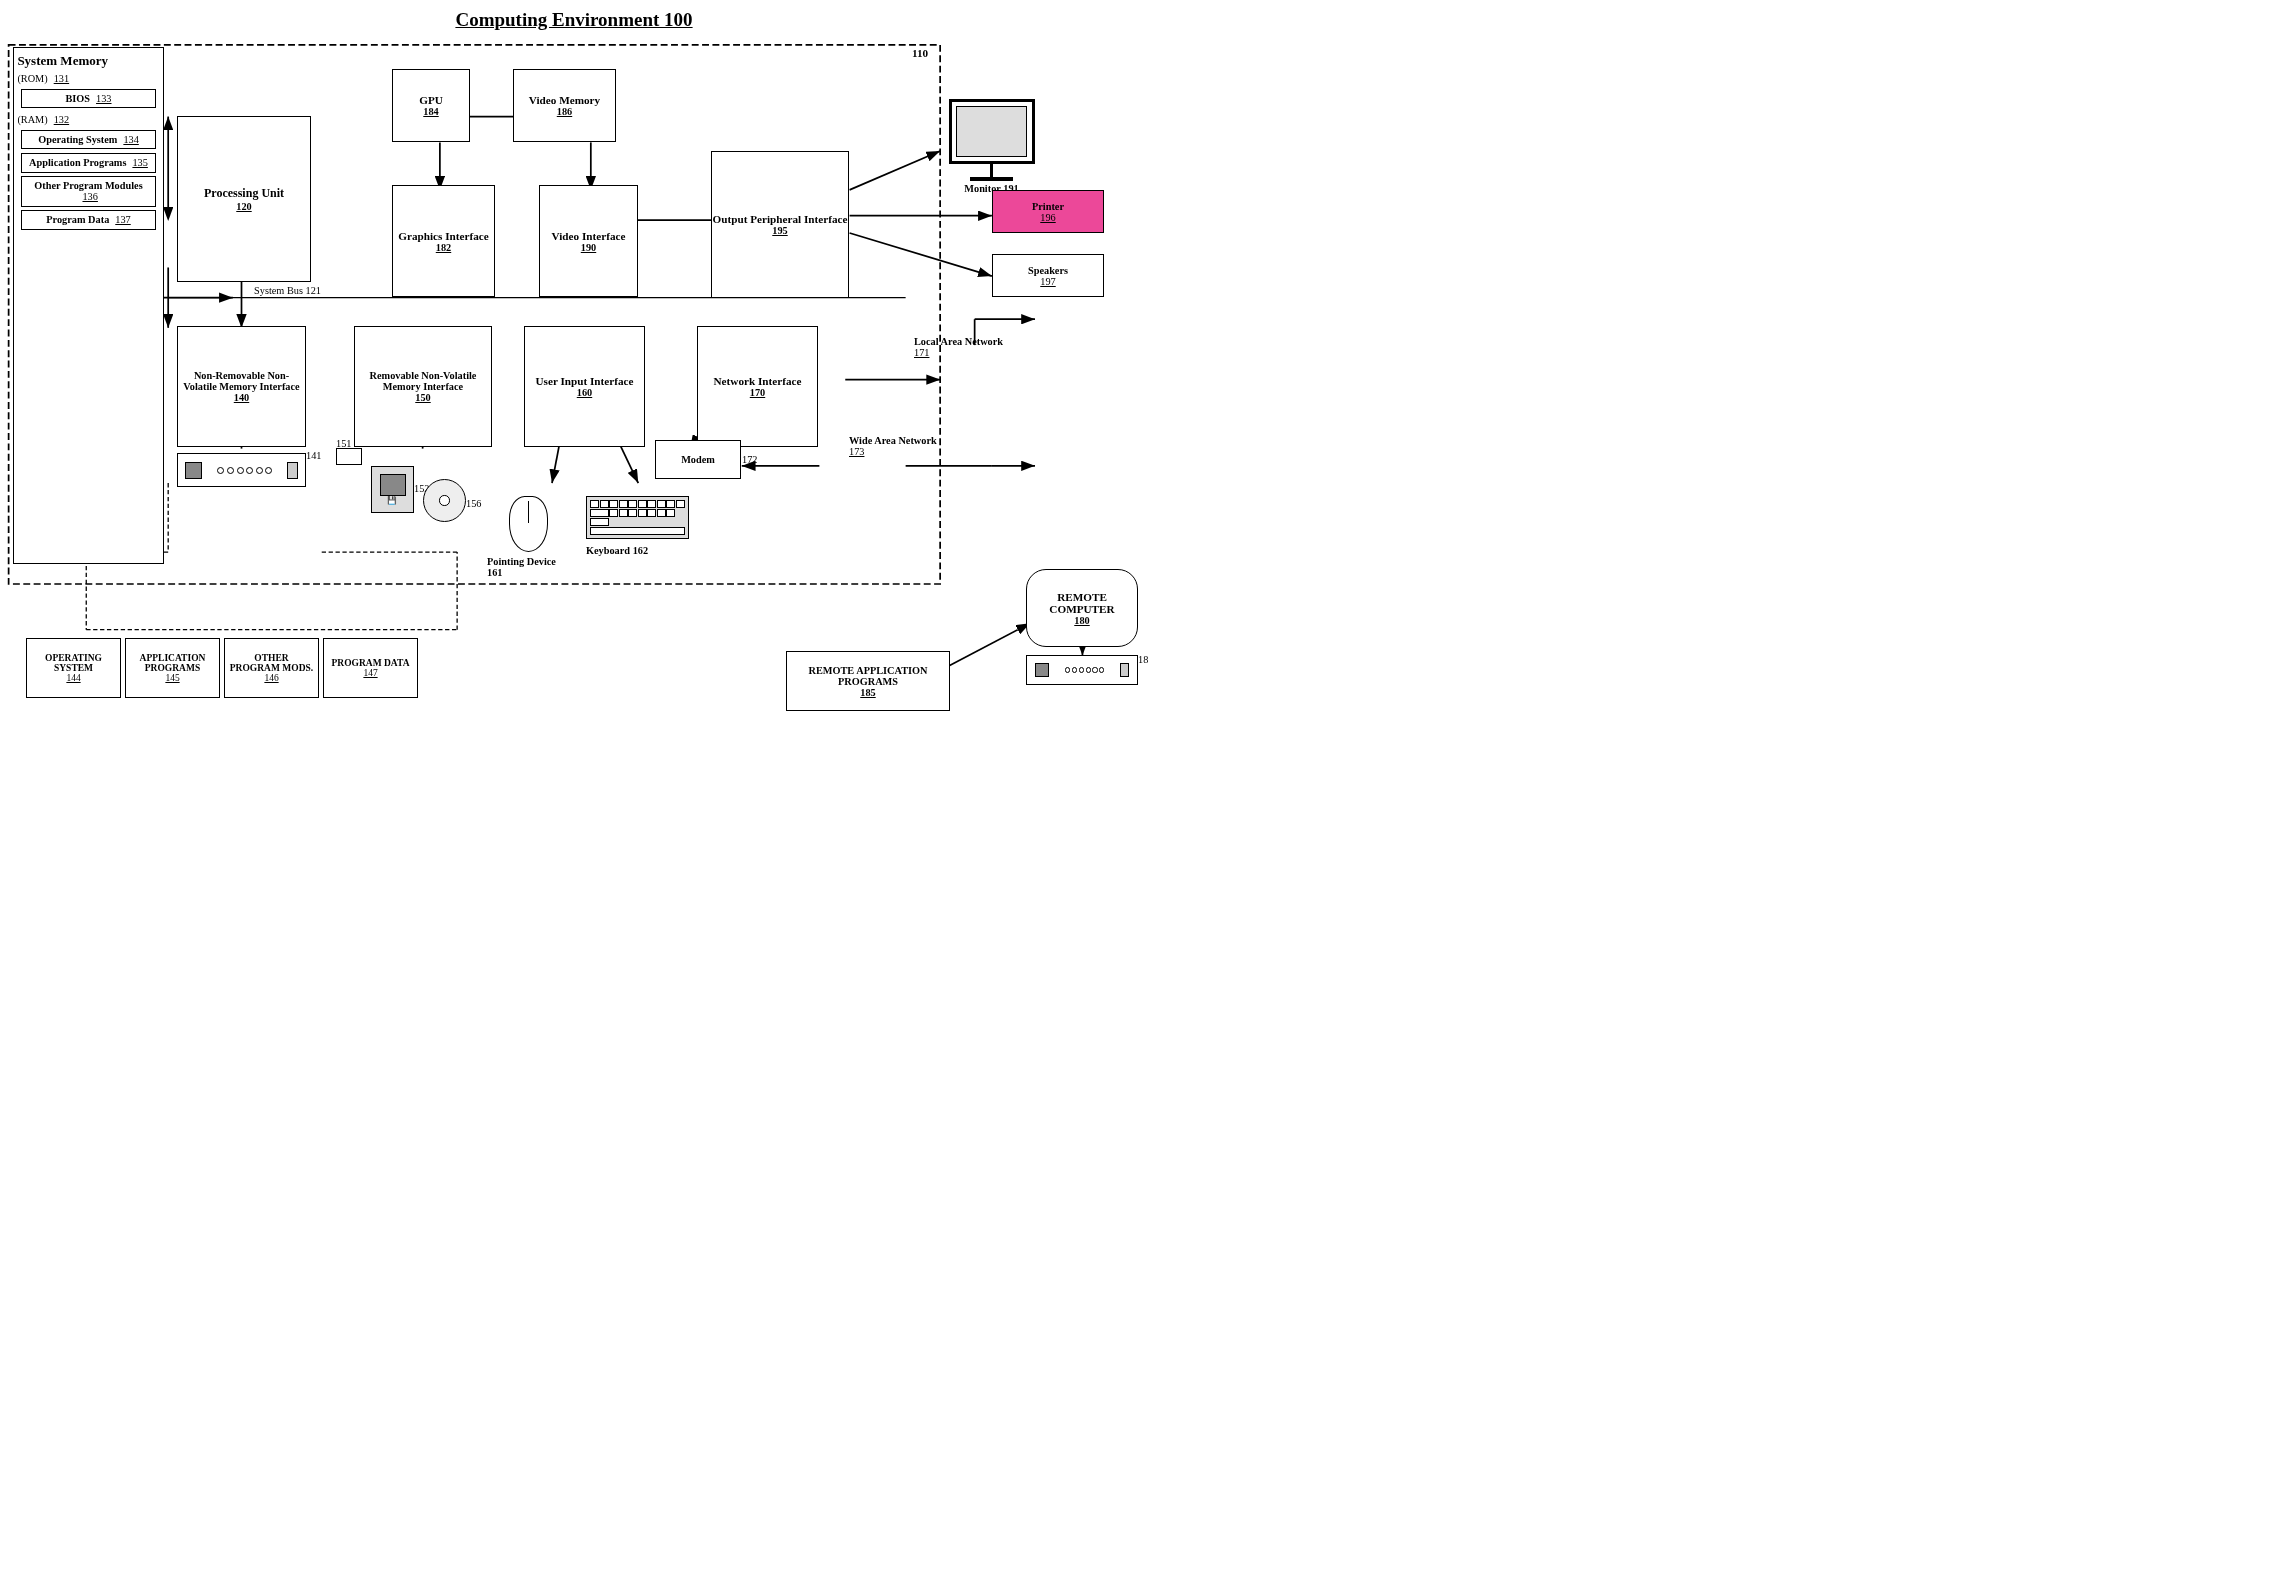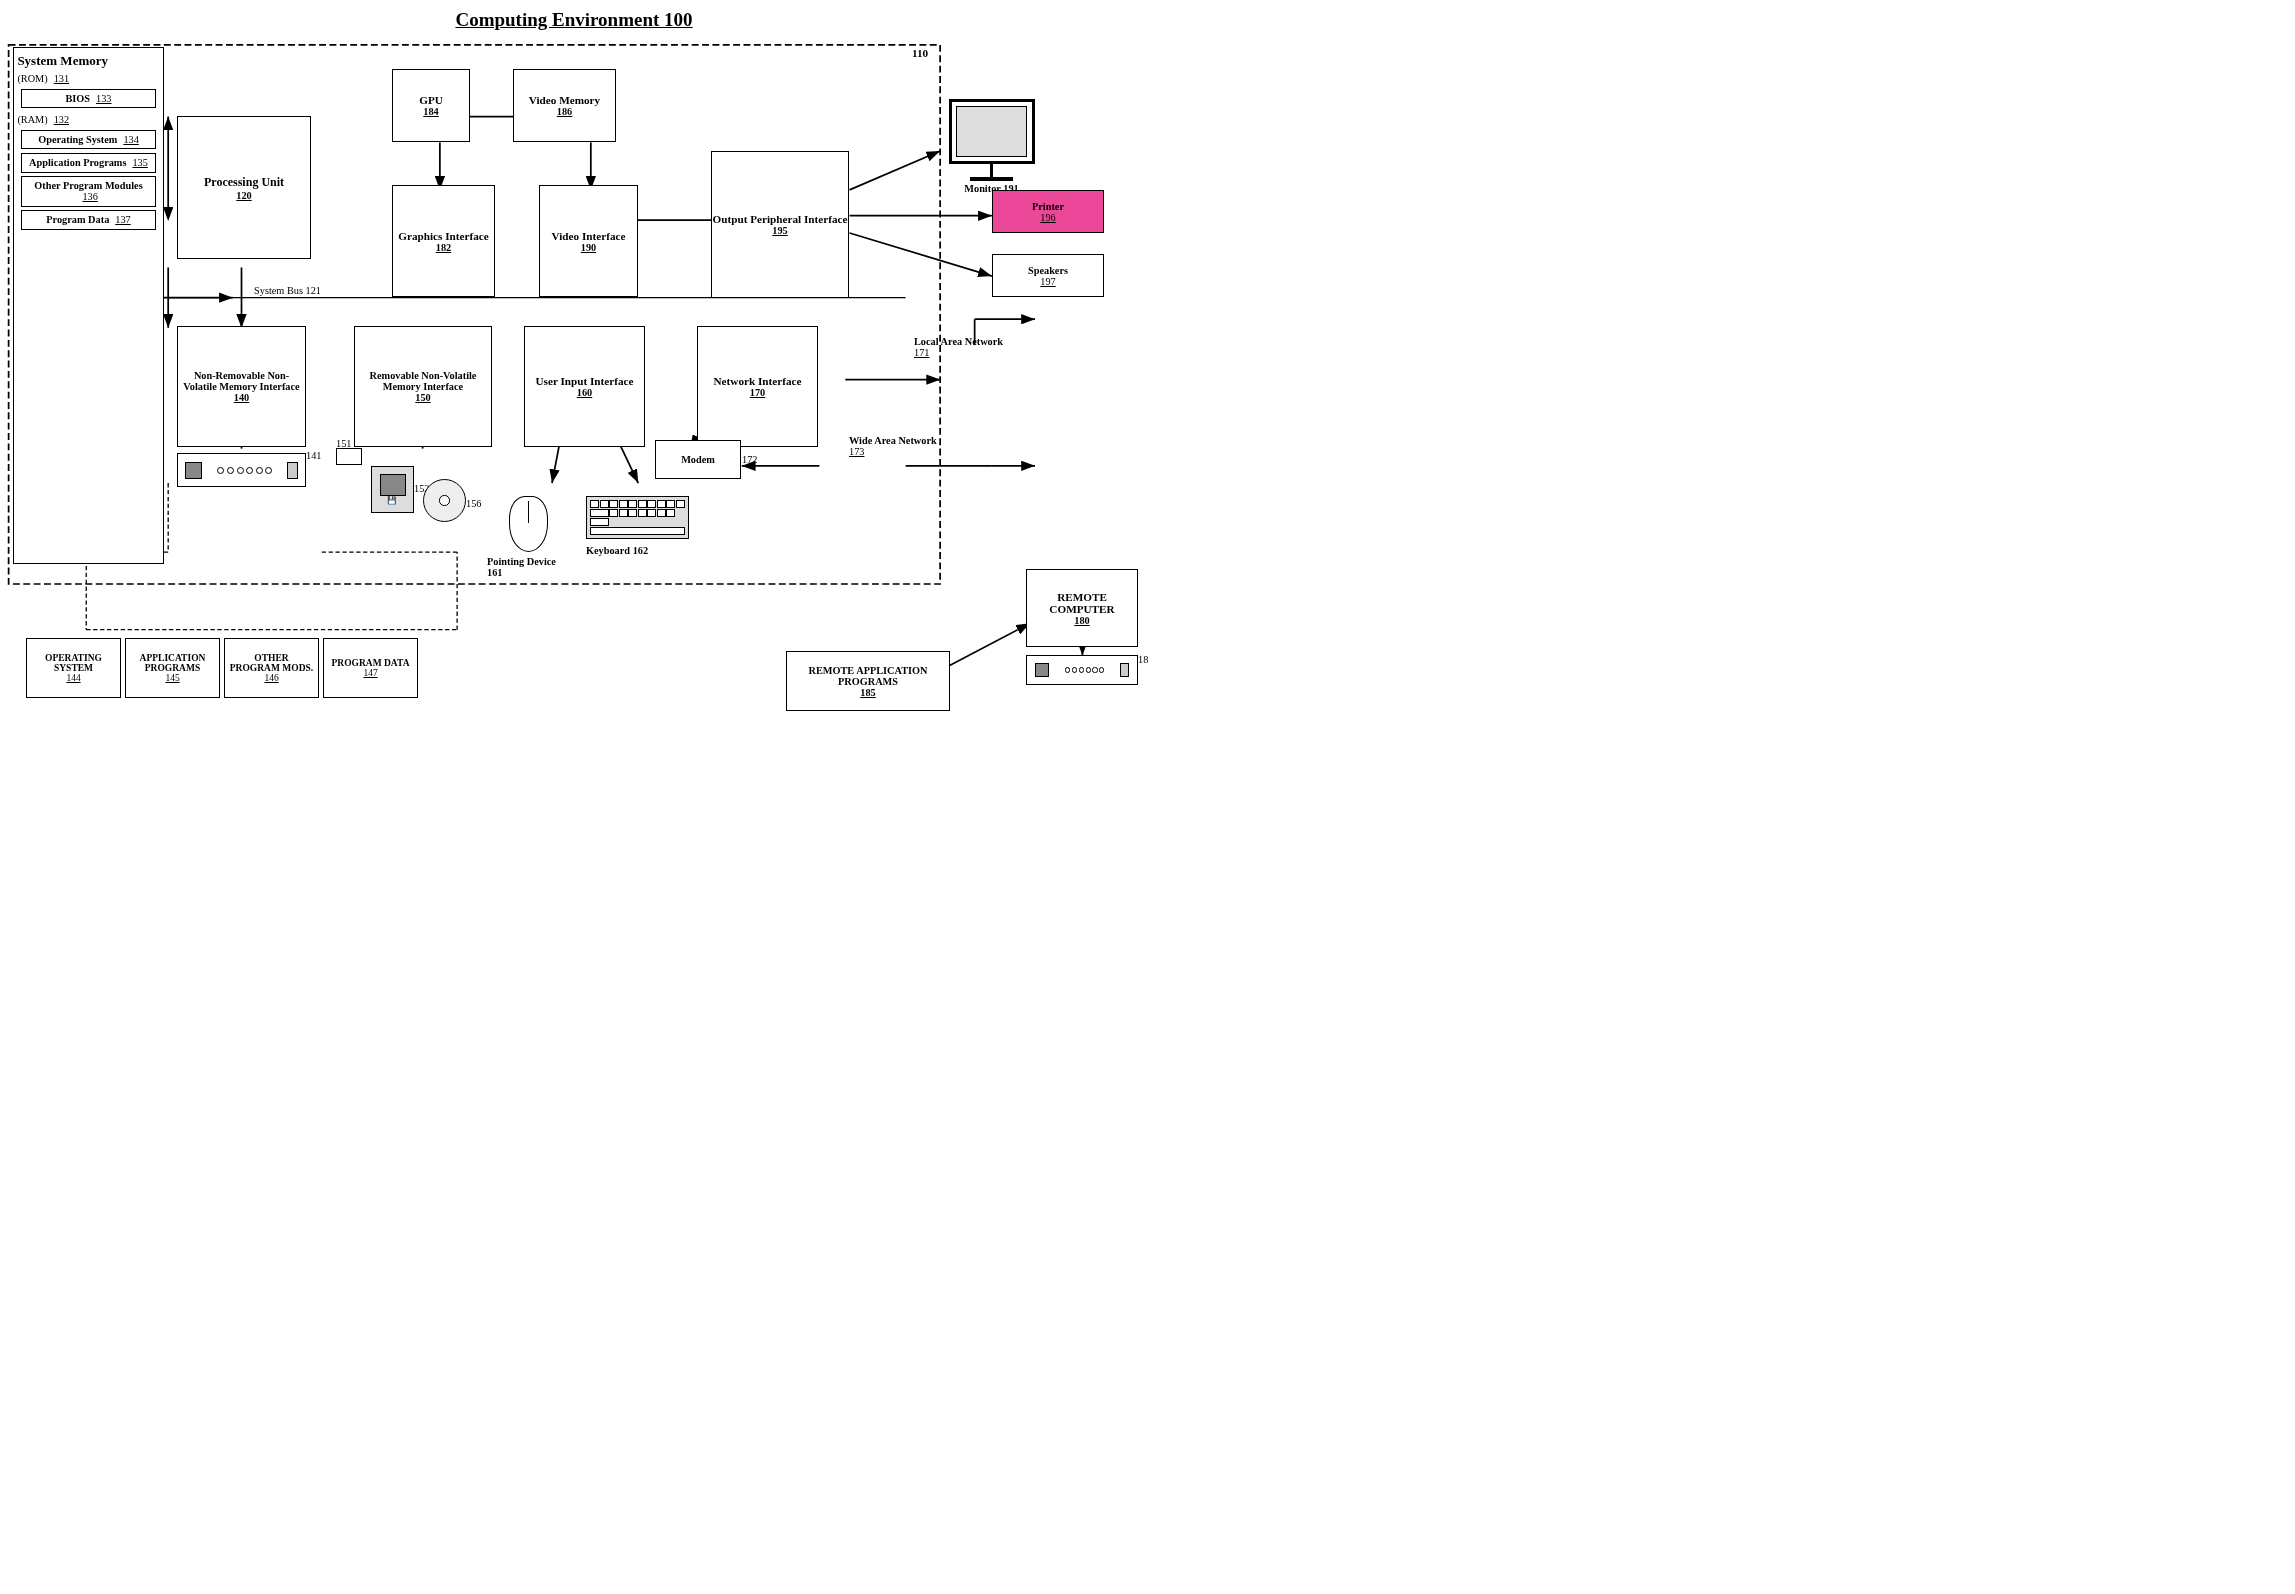--- a/index.html
+++ b/index.html
@@ -242,21 +242,21 @@
       <span class="ref" style="margin-left:3.4px;">136</span>
     </div>
     <div class="memory-item">
       <span>Program Data</span>
       <span class="ref" style="margin-left:3.4px;">137</span>
     </div>
   </div>
 
   <div class="label" style="left:177px; top:116px; font-size:11.2px; font-weight:normal;">130</div>
 
-  <div class="box" style="left:177px; top:116px; width:134px; height:143px; font-size:12px;">
+  <div class="box" style="left:177px; top:116px; width:134px; height:166px; font-size:12px;">
     <span>Processing Unit</span>
     <span class="ref">120</span>
   </div>
 
   <div class="box" style="left:392px; top:69px; width:78px; height:73px; font-size:11.2px;">
     <span>GPU</span>
     <span class="ref">184</span>
   </div>
 
   <div class="box" style="left:513px; top:69px; width:103px; height:73px; font-size:11.2px;">
@@ -392,21 +392,21 @@
   <div class="label label-bold" style="left:914px; top:336px; font-size:10.3px; font-weight:bold;">
     <span>Local Area Network</span><br>
     <span style="text-decoration:underline; font-weight:normal;">171</span>
   </div>
 
   <div class="label label-bold" style="left:849px; top:435px; font-size:10.3px; font-weight:bold;">
     <span>Wide Area Network</span><br>
     <span style="text-decoration:underline; font-weight:normal;">173</span>
   </div>
 
-  <div class="box" style="left:1026px; top:569px; width:112px; height:78px; font-size:11.2px; font-weight:bold;">
+  <div class="box" style="left:1026px; top:569px; width:112px; height:78px; font-size:11.2px; font-weight:bold;border-radius:20px;">
     <span>REMOTE COMPUTER</span>
     <span class="ref">180</span>
   </div>
 
   <div style="position:absolute; left:1026px; top:655px; width:112px; height:30px; border:1.7px solid #000; background:#fff; display:flex; align-items:center; justify-content:space-around;">
     <div style="width:14px;height:14px;border:1.7px solid #000;background:#888;"></div>
     <div style="display:flex; gap:1.7px;">
       <div style="width:5.2px;height:5.2px;border:0.9px solid #000;border-radius:50%;"></div>
       <div style="width:5.2px;height:5.2px;border:0.9px solid #000;border-radius:50%;"></div>
       <div style="width:5.2px;height:5.2px;border:0.9px solid #000;border-radius:50%;"></div>

